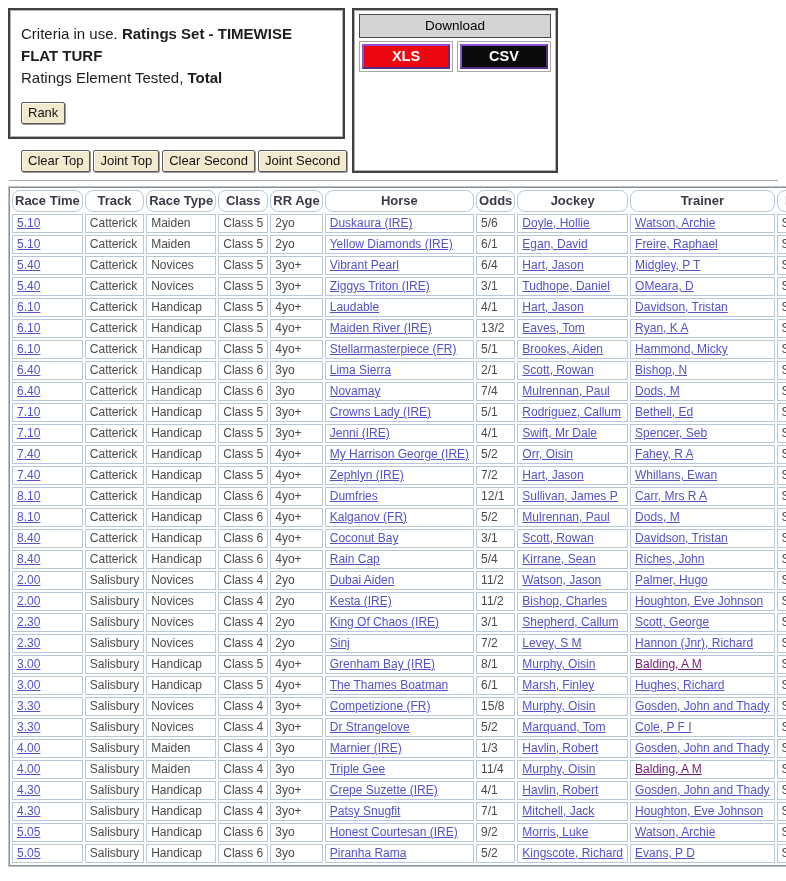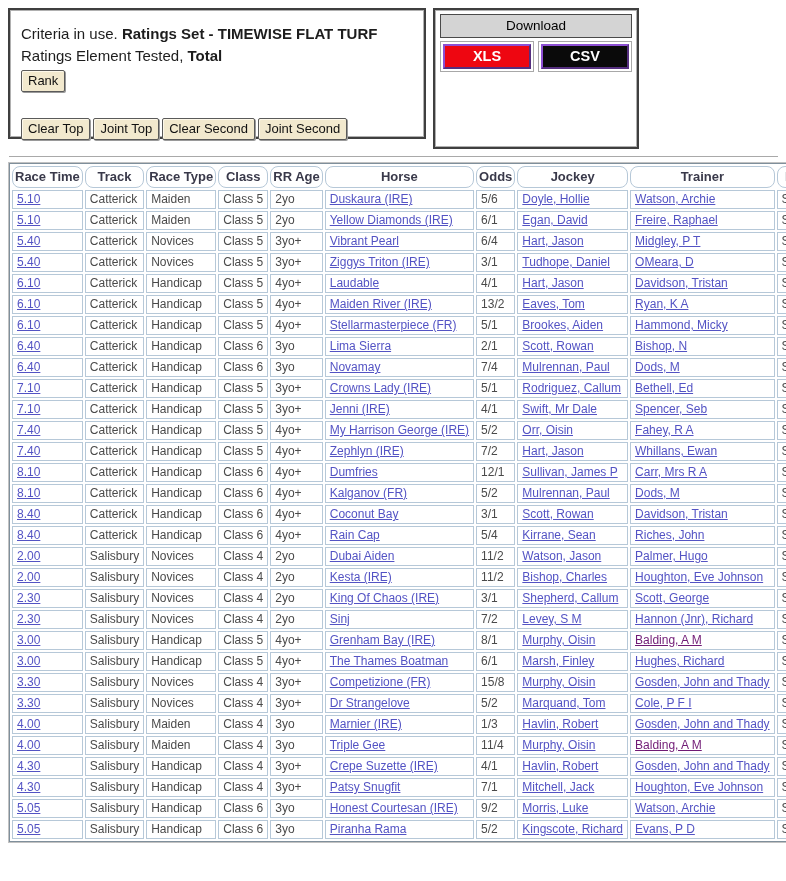--- a/index.html
+++ b/index.html
@@ -11,41 +11,41 @@
   }
   .page { padding:8px 6px 0 8px; }
 
   
   .top-area { display:flex; align-items:stretch; gap:7px; }
   .framed-box {
     border:2px solid #3f3f3f;
     box-shadow: inset 0 0 0 1px #b0b0b0;
     background:#fff;
   }
-  .criteria-box { width:418px; height:131px; padding:13px 10px 8px 11px; }
+  .criteria-box { width:337px; height:131px; padding:13px 10px 8px 11px; }
   .criteria-text { font-size:15px; line-height:1.45; color:#1d1d1d; }
   .criteria-text b { font-weight:bold; }
 
   .btn {
     display:inline-block;
     background:#f2e9ce;
     border:1px solid #5a5a5a;
     box-shadow: 1px 1px 0 #9a9a9a, inset 1px 1px 0 #fdf8ea;
     font-family: inherit;
     font-size:13px;
     color:#111;
     padding:2px 6px 3px 6px;
     cursor:pointer;
     border-radius:2px;
     white-space:nowrap;
   }
-  .rank-row { margin-top:3px; }
+  .rank-row { margin-top:14px; }
   .btn-row { margin-top:26px; display:flex; gap:3px; }
 
-  .download-box { width:206px; height:141px; padding:4px 5px; }
+  .download-box { width:206px; height:165px; padding:4px 5px; }
   .dl-title {
     background:#d4d4d4;
     border:1px solid #4a4a4a;
     text-align:center;
     font-size:13.5px;
     color:#000;
     padding:3px 0 4px 0;
     margin-bottom:3px;
   }
   .dl-btn-row { display:flex; gap:4px; }

